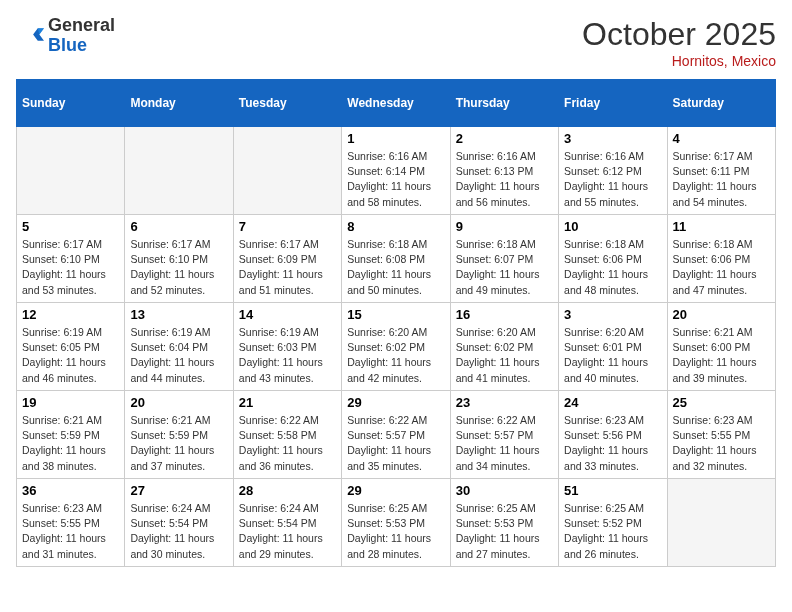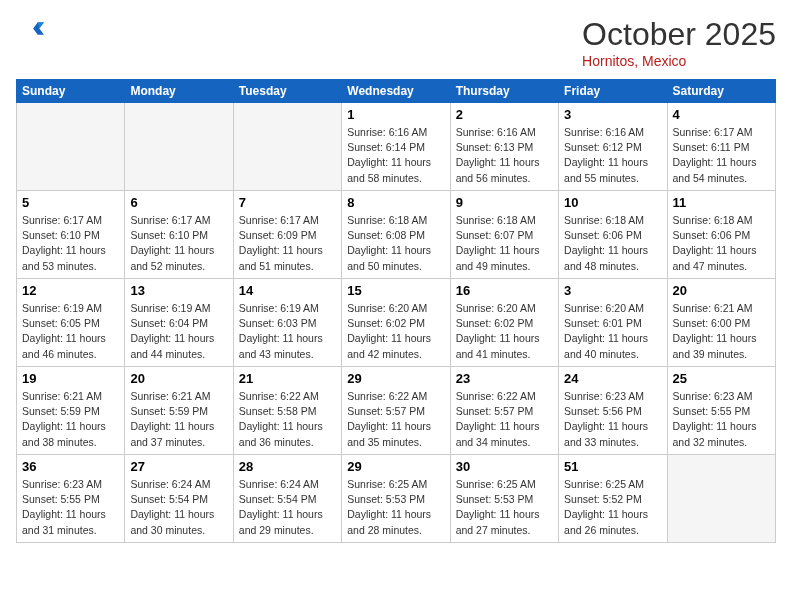--- a/index.html
+++ b/index.html
@@ -26,41 +26,41 @@
       font-weight: bold;
       line-height: 1.1;
     }
     .logo-general { color: #333; }
     .logo-blue { color: #1565C0; }
     .logo-icon {
       width: 28px;
       height: 28px;
     }
     .title-block {
-      text-align: left;
+      text-align: right;
     }
     .month-title {
       font-size: 32px;
       color: #333;
       font-weight: normal;
     }
     .subtitle {
       font-size: 14px;
       color: #b91c1c;
     }
     .calendar {
       width: 100%;
       border-collapse: collapse;
       font-size: 10.5px;
     }
     .calendar th {
       background: #1565C0;
       color: #fff;
       text-align: left;
-      padding: 4px 5px;
+      padding: 16px 5px;
       font-size: 12px;
       font-weight: bold;
       border: 1px solid #1565C0;
       margin-left: 48px;
     }
     .calendar td {
       border: 1px solid #ccc;
       vertical-align: top;
       padding: 4px 5px;
       width: 108px;
@@ -83,20 +83,24 @@
   </style>
 </head>
 <body>
 
 <div class="header">
   <div class="logo">
     <svg class="logo-icon" viewBox="0 0 36 36">
       <polygon points="28,8 36,8 30,16 36,24 28,24 22,16" fill="#1565C0"></polygon>
       <polygon points="28,8 36,8 30,16" fill="#2196F3" opacity="0.6"></polygon>
     </svg>
+    <div class="logo-text">
+      <span class="logo-general">General</span><br>
+      <span class="logo-blue">Blue</span>
+    </div>
   </div>
   <div class="title-block">
     <div class="month-title">October 2025</div>
     <div class="subtitle">Hornitos, Mexico</div>
   </div>
 </div>
 
 <table class="calendar">
   <thead>
     <tr>

